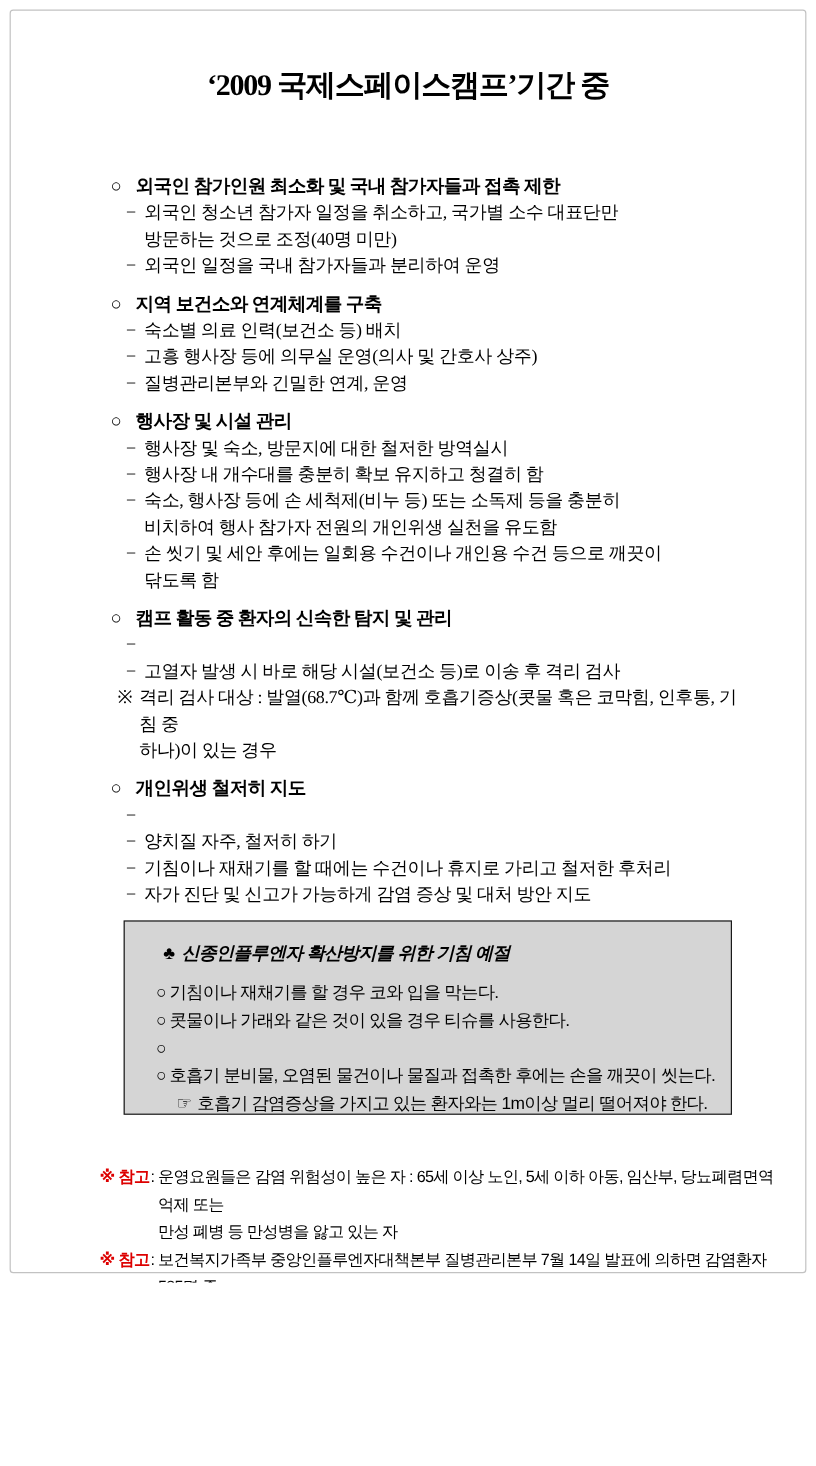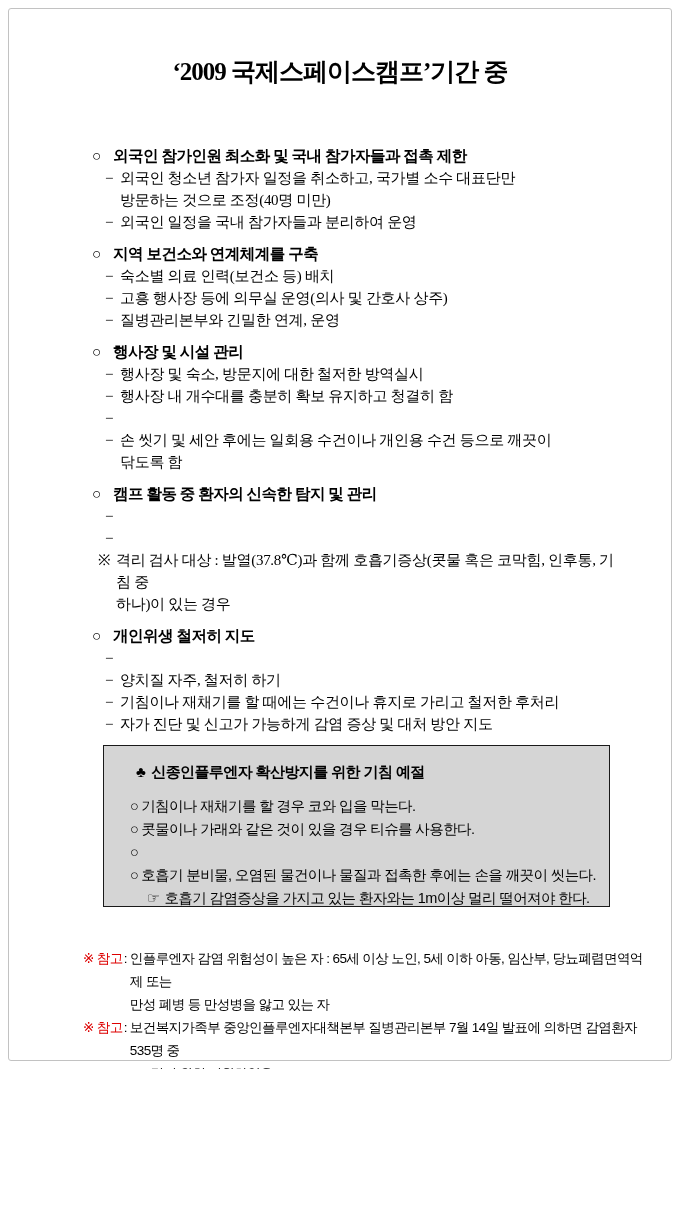--- a/index.html
+++ b/index.html
@@ -16,30 +16,30 @@
   .sec-bullet{width:21px;flex:none;}
   .item{display:flex;padding-left:13px;letter-spacing:-0.3px;}
   .item-bullet{width:15px;flex:none;}
   .item-text{white-space:pre-line;}
   .item.note{padding-left:6px;}
   .item.note .item-bullet{width:18px;}
   .etq-box{box-sizing:border-box;margin:6px 0 0 103px;width:507px;height:162px;
            background:#d5d5d5;border:1px solid #1a1a1a;padding:17px 12px 0 26px;
            font-family:"Liberation Sans","DejaVu Sans",sans-serif;font-size:14.5px;
            letter-spacing:-0.6px;}
-  .etq-title{font-weight:bold;font-size:15px;margin-bottom:13px;padding-left:6px;}
+  .etq-title{font-weight:bold;font-size:15px;margin-bottom:13px;padding-left:6px;font-style:italic;}
   .club{margin-right:6px;}
   .etq-rule{display:flex;line-height:23px;}
   .rule-bullet{flex:none;margin-right:3px;}
   .etq-pointer{display:flex;padding-left:17px;line-height:23px;}
   .pointer{margin-right:5px;}
   .footnotes{margin:40px 34px 0 83px;font-family:"Liberation Sans","DejaVu Sans",sans-serif;
              font-size:13.5px;line-height:23px;letter-spacing:-0.6px;}
   .fn{display:flex;}
-  .fn-marker{color:#dd0000;font-weight:normal;flex:none;white-space:nowrap;}
+  .fn-marker{color:#dd0000;font-weight:bold;flex:none;white-space:nowrap;}
   .fn-colon{flex:none;margin:0 3px 0 1px;}
   .fn-text{white-space:pre-line;}
   .btn-wrap{text-align:center;margin-top:24px;}
   .detail-btn{width:240px;height:55px;border-radius:10px;border:1px solid #b5b5b5;
               background:linear-gradient(180deg,#ececec 0%,#ffffff 40%,#f4f4f4 62%,#d8d8d8 100%);
               font-family:"Liberation Serif","DejaVu Serif",serif;font-size:24px;font-weight:bold;
               letter-spacing:-1px;color:#000;box-shadow:0 2px 3px rgba(0,0,0,0.15);cursor:pointer;}
 </style>
 </head>
 <body>
@@ -98,43 +98,46 @@
           <div class="item">
             <span class="item-bullet">−</span>
             <span class="item-text">행사장 및 숙소, 방문지에 대한 철저한 방역실시</span>
           </div>
           <div class="item">
             <span class="item-bullet">−</span>
             <span class="item-text">행사장 내 개수대를 충분히 확보 유지하고 청결히 함</span>
           </div>
           <div class="item">
             <span class="item-bullet">−</span>
+            <span class="item-text">숙소, 행사장 등에 손 세척제(비누 등) 또는 소독제 등을 충분히
+비치하여 행사 참가자 전원의 개인위생 실천을 유도함</span>
           </div>
           <div class="item">
             <span class="item-bullet">−</span>
             <span class="item-text">손 씻기 및 세안 후에는 일회용 수건이나 개인용 수건 등으로 깨끗이
 닦도록 함</span>
           </div>
         </div>
       </div>
       <div class="section">
         <div class="sec-head">
           <span class="sec-bullet">○</span>
           <span class="sec-title">캠프 활동 중 환자의 신속한 탐지 및 관리</span>
         </div>
         <div class="sec-items">
           <div class="item">
             <span class="item-bullet">−</span>
           </div>
           <div class="item">
             <span class="item-bullet">−</span>
+            <span class="item-text">고열자 발생 시 바로 해당 시설(보건소 등)로 이송 후 격리 검사</span>
           </div>
           <div class="item note">
             <span class="item-bullet">※</span>
-            <span class="item-text">격리 검사 대상 : 발열(37.8℃)과 함께 호흡기증상(콧물 혹은 코막힘, 인후통, 기침 중
+            <span class="item-text">격리 검사 대상 : 발열(68.7℃)과 함께 호흡기증상(콧물 혹은 코막힘, 인후통, 기침 중
 하나)이 있는 경우</span>
           </div>
         </div>
       </div>
       <div class="section">
         <div class="sec-head">
           <span class="sec-bullet">○</span>
           <span class="sec-title">개인위생 철저히 지도</span>
         </div>
         <div class="sec-items">
@@ -181,21 +184,21 @@
     <div class="etq-pointer">
       <span class="pointer">☞</span>
       <span>호흡기 감염증상을 가지고 있는 환자와는 1m이상 멀리 떨어져야 한다.</span>
     </div>
   </div>
 
   <div class="footnotes" id="footnotes-root">
       <div class="fn">
         <span class="fn-marker">※ 참고</span>
         <span class="fn-colon">:</span>
-        <span class="fn-text">인플루엔자 감염 위험성이 높은 자 : 65세 이상 노인, 5세 이하 아동, 임산부, 당뇨폐렴면역억제 또는
+        <span class="fn-text">운영요원들은 감염 위험성이 높은 자 : 65세 이상 노인, 5세 이하 아동, 임산부, 당뇨폐렴면역억제 또는
 만성 폐병 등 만성병을 앓고 있는 자</span>
       </div>
       <div class="fn">
         <span class="fn-marker">※ 참고</span>
         <span class="fn-colon">:</span>
         <span class="fn-text">보건복지가족부 중앙인플루엔자대책본부 질병관리본부 7월 14일 발표에 의하면 감염환자 535명 중
 360명이 완치 퇴원하였음.</span>
       </div>
     </div>
 

